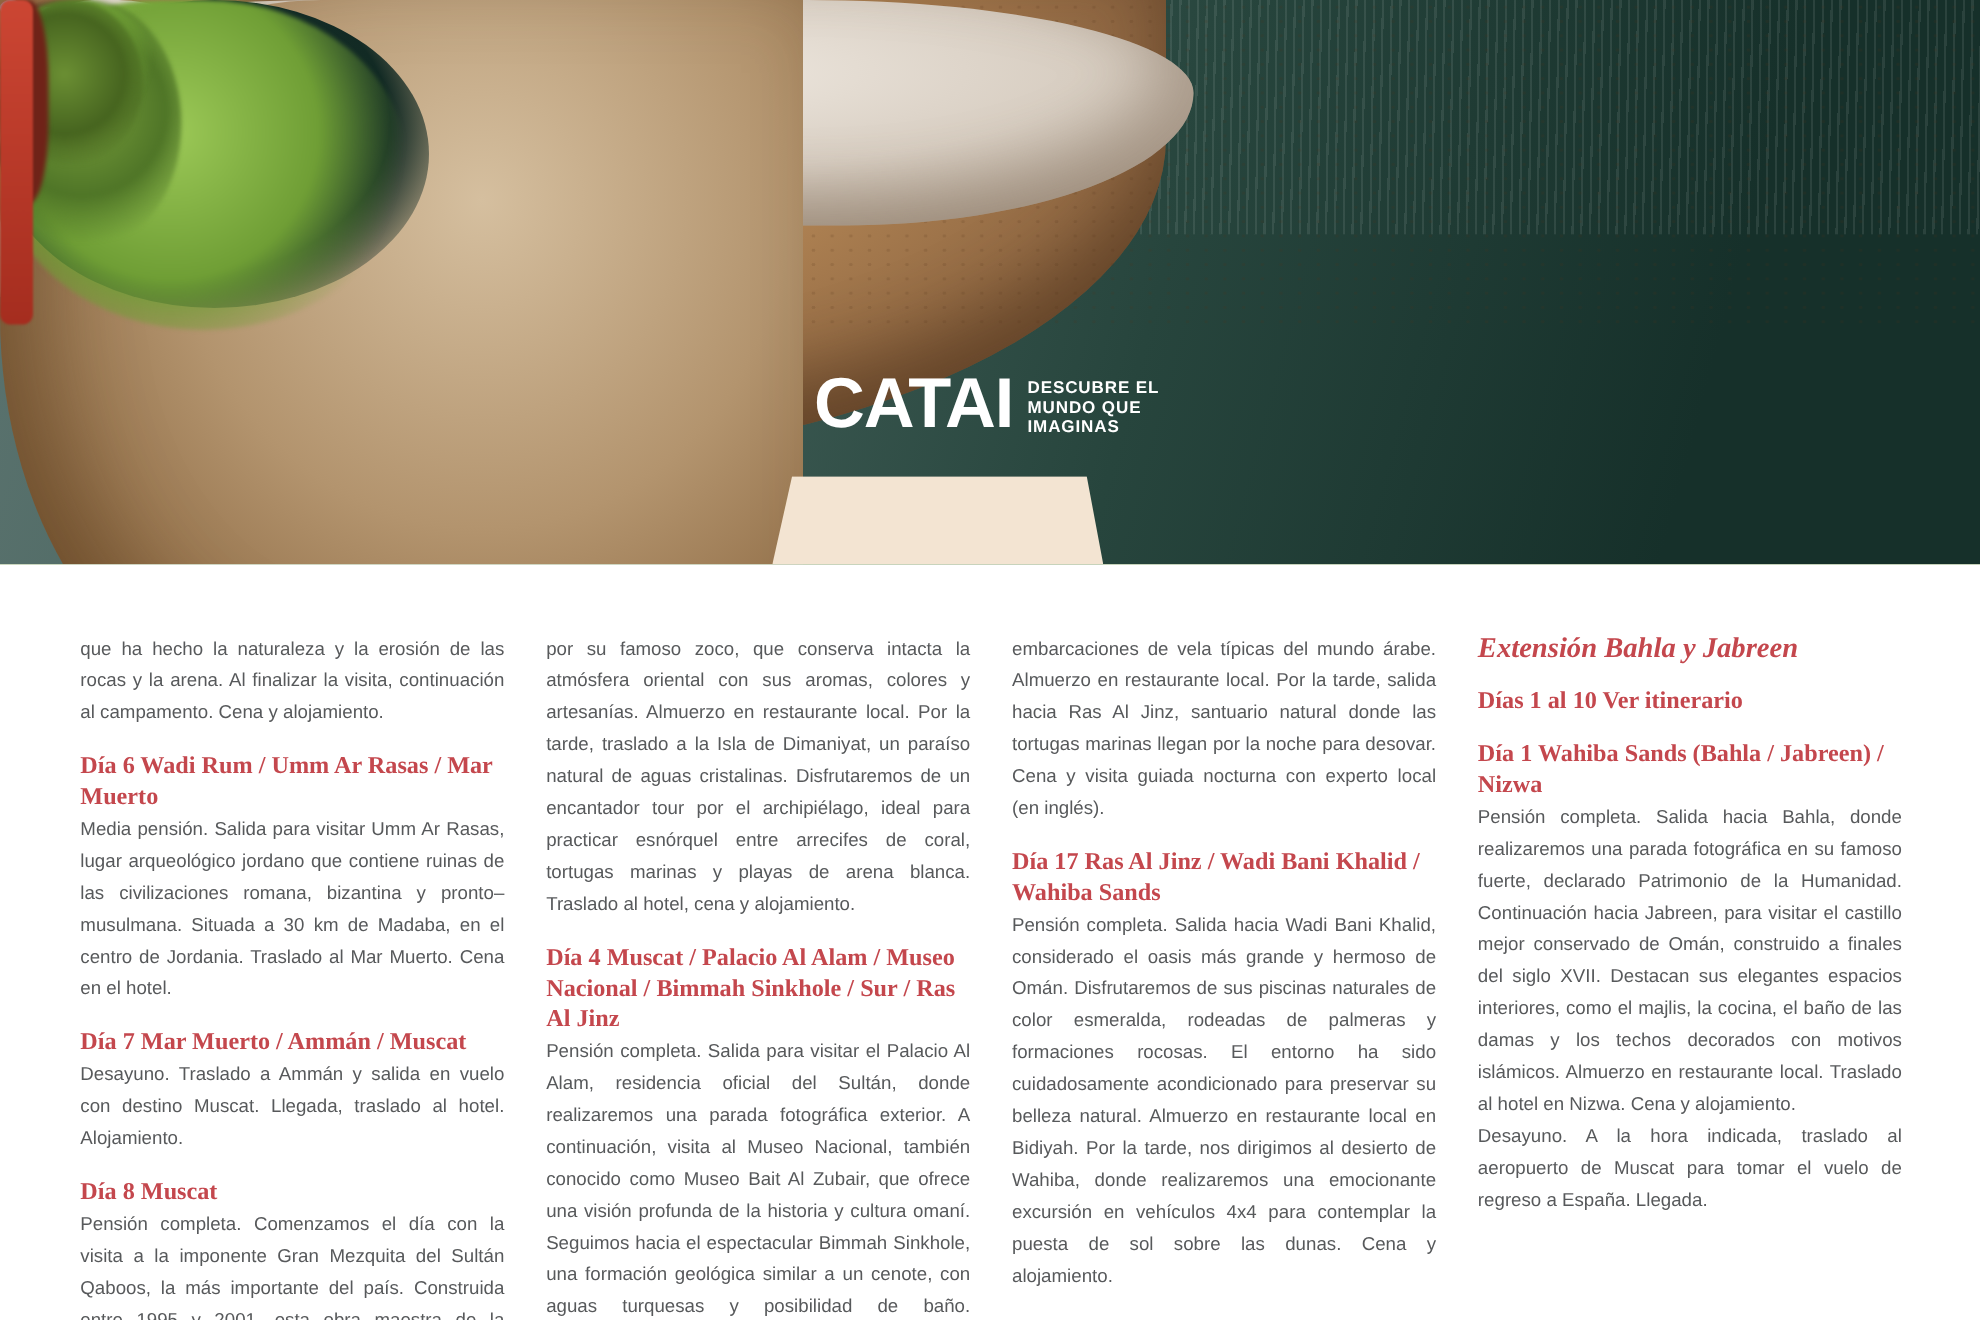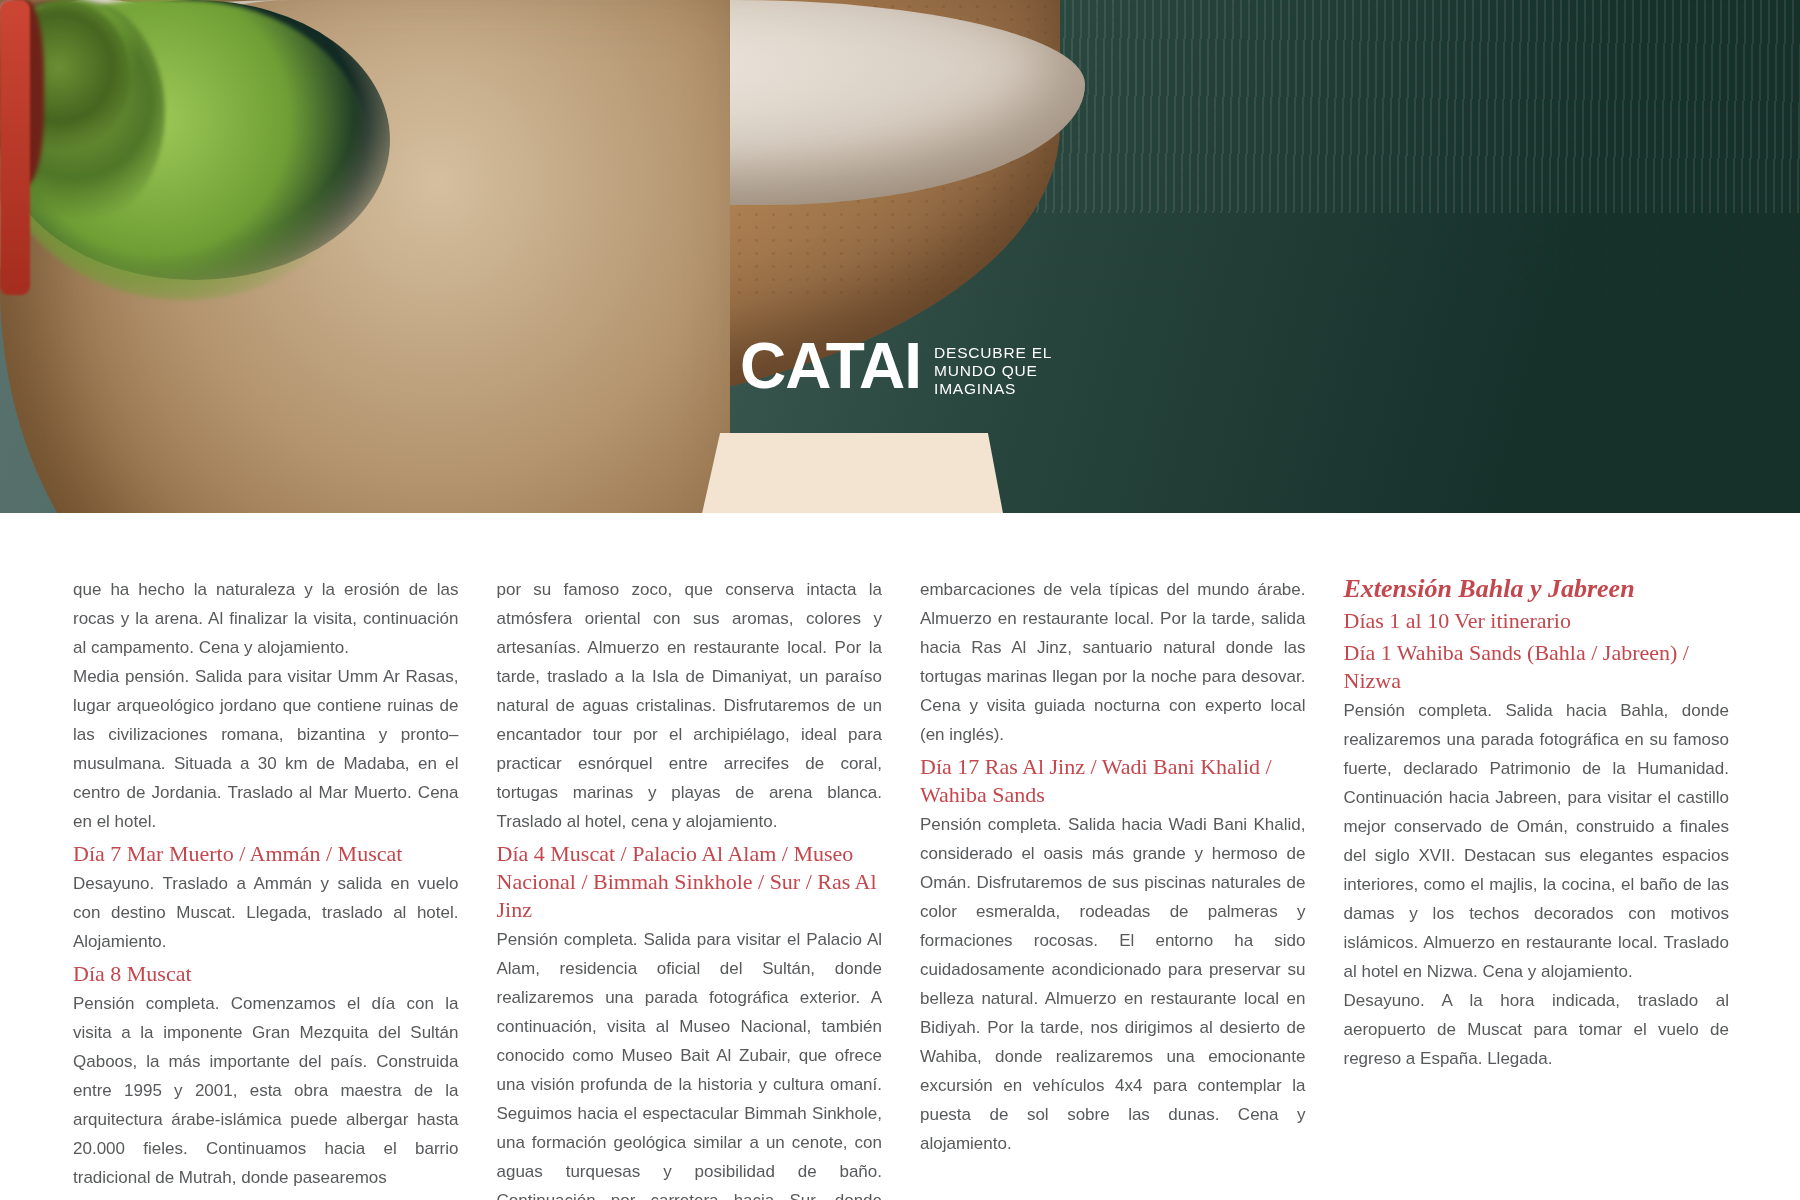--- a/index.html
+++ b/index.html
@@ -76,35 +76,35 @@
   .maroon-sliver { left:-10; top:-12; width:44px; height:185px; border-radius:40%;
     background:#6f2318; filter:blur(2px); }
   .red-strip { left:1771; top:28; width:30px; height:295px; border-radius:9px;
     background:linear-gradient(180deg,#cc4633 0%, #a52d1f 100%); filter:blur(1px); }
 
   
   .logo-row { position:absolute; left:740px; top:337px; display:flex; align-items:flex-start;
               color:#ffffff; z-index:6; }
   .logo-word { font-size:64px; font-weight:bold; letter-spacing:-1px; line-height:.92;
                font-family:"Liberation Sans", sans-serif; }
-  .logo-tagline { margin-left:13px; padding-top:7px; font-size:15.5px; font-weight:normal;
+  .logo-tagline { margin-left:13px; padding-top:7px; font-size:15.5px; font-weight:bold;
                   line-height:1.17; letter-spacing:.8px; }
 
   .trapezoid { position:absolute; left:690px; top:433px; width:320px; height:80px;
     background:#f3e4d2; z-index:5;
     clip-path:polygon(9.4% 0, 93.1% 0, 97.8% 100%, 3.8% 100%); }
 
   
   .content { position:absolute; left:0; top:513px; width:1800px; height:687px;
              padding:62px 73px 0 73px; display:flex; gap:38px; background:#fff; }
   .col { width:385.5px; flex:0 0 385.5px; }
   .body-par { font-size:17px; line-height:29px; color:#57595b; text-align:justify;
               hyphens:auto; -webkit-hyphens:auto; }
-  .day-heading { font-family:"Liberation Serif", serif; font-weight:normal; font-size:22px;
-                 line-height:28px; color:#c4474d; margin-top:4px; }
+  .day-heading { font-family:"Liberation Serif", serif; font-weight:bold; font-size:22px;
+                 line-height:28px; color:#c4474d; margin-top:20px; }
   .section-heading { font-family:"Liberation Serif", serif; font-weight:bold; font-size:26px;
                      line-height:28px; color:#c4474d;font-style:italic; }
   .day-heading + .body-par, .section-heading + .body-par { margin-top:1px; }
 </style>
 </head>
 <body>
 
 <div class="page">
 
   <div class="hero">
@@ -140,20 +140,21 @@
       </div>
     </div>
 
     <div class="trapezoid"></div>
   </div>
 
   <div class="content">
 
     <div class="col">
       <p class="body-par">que ha hecho la naturaleza y la erosión de las rocas y la arena. Al finalizar la visita, continuación al campamento. Cena y alojamiento.</p>
+      <h3 class="day-heading">Día 6 Wadi Rum / Umm Ar Rasas / Mar Muerto</h3>
       <p class="body-par">Media pensión. Salida para visitar Umm Ar Rasas, lugar arqueológico jordano que contiene ruinas de las civilizaciones romana, bizantina y pronto–musulmana. Situada a 30 km de Madaba, en el centro de Jordania. Traslado al Mar Muerto. Cena en el hotel.</p>
       <h3 class="day-heading">Día 7 Mar Muerto / Ammán / Muscat</h3>
       <p class="body-par">Desayuno. Traslado a Ammán y salida en vuelo con destino Muscat. Llegada, traslado al hotel. Alojamiento.</p>
       <h3 class="day-heading">Día 8 Muscat</h3>
       <p class="body-par">Pensión completa. Comenzamos el día con la visita a la imponente Gran Mezquita del Sultán Qaboos, la más importante del país. Construida entre 1995 y 2001, esta obra maestra de la arquitectura árabe-islámica puede albergar hasta 20.000 fieles. Continuamos hacia el barrio tradicional de Mutrah, donde pasearemos</p>
     </div>
 
     <div class="col">
       <p class="body-par">por su famoso zoco, que conserva intacta la atmósfera oriental con sus aromas, colores y artesanías. Almuerzo en restaurante local. Por la tarde, traslado a la Isla de Dimaniyat, un paraíso natural de aguas cristalinas. Disfrutaremos de un encantador tour por el archipiélago, ideal para practicar esnórquel entre arrecifes de coral, tortugas marinas y playas de arena blanca. Traslado al hotel, cena y alojamiento.</p>
       <h3 class="day-heading">Día 4 Muscat / Palacio Al Alam / Museo Nacional / Bimmah Sinkhole / Sur / Ras Al Jinz</h3>

